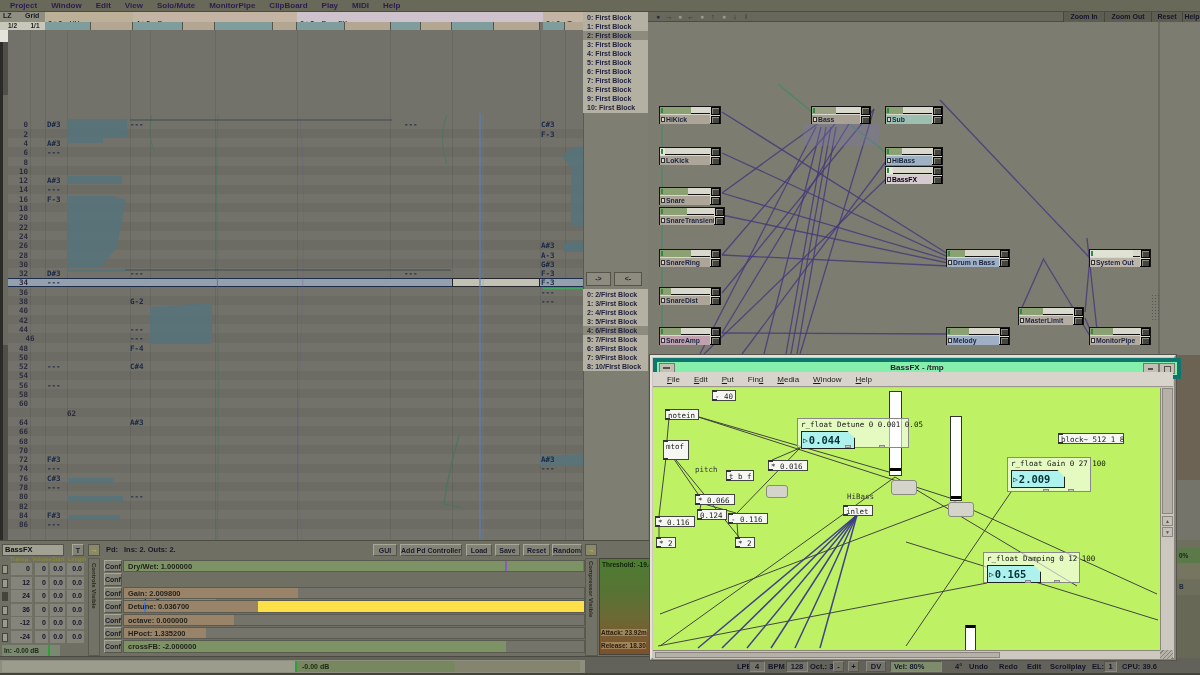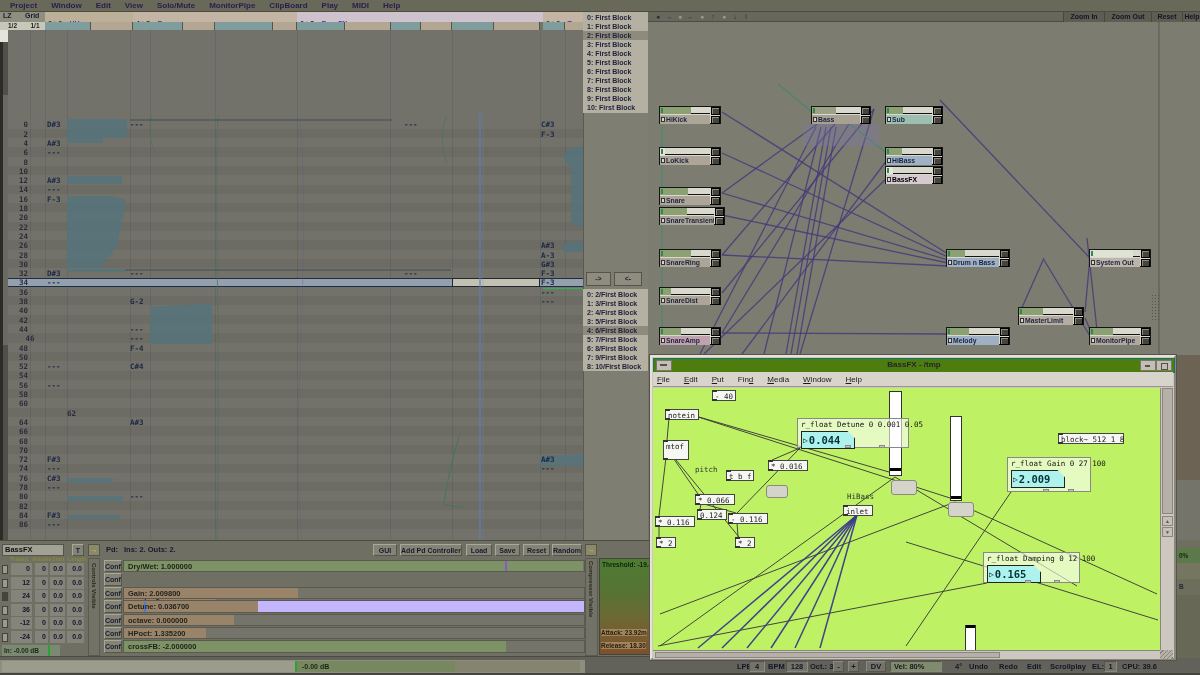--- a/index.html
+++ b/index.html
@@ -523,21 +523,21 @@
       <div style="position: absolute; left: 123px; top: 573.4px; width: 462px; height: 12.4px; background: rgb(116, 116, 106); border: 1px solid rgb(90, 90, 80); box-sizing: border-box; overflow: hidden; margin-top: 16px;">
         <div style="position: absolute; left: 0px; top: 0px; width: 92px; height: 12.4px; background: rgb(153, 132, 106);"></div>
         <div class="slider-label" style="position: absolute; left: 0px; top: 0px;">Damping: 0.165000</div>
       </div>
       <div class="btn" style="position: absolute; left: 104px; top: 586.8px; width: 18px; height: 12.4px; line-height: 11px;">Conf</div>
       <div style="position: absolute; left: 123px; top: 586.8px; width: 462px; height: 12.4px; background: rgb(116, 116, 106); border: 1px solid rgb(90, 90, 80); box-sizing: border-box; overflow: hidden;">
         <div style="position: absolute; left: 0px; top: 0px; width: 174px; height: 12.4px; background: rgb(153, 132, 106);"></div>
         <div class="slider-label" style="position: absolute; left: 0px; top: 0px;">Gain: 2.009800</div>
       </div>
       <div class="btn" style="position: absolute; left: 104px; top: 600.2px; width: 18px; height: 12.4px; line-height: 11px;">Conf</div>
-      <div style="position: absolute; left: 123px; top: 600.2px; width: 462px; height: 12.4px; background: #c4b5fd; border: 1px solid rgb(90, 90, 80); box-sizing: border-box; overflow: hidden;">
+      <div style="position: absolute; left: 123px; top: 600.2px; width: 462px; height: 12.4px; background: #fde047; border: 1px solid rgb(90, 90, 80); box-sizing: border-box; overflow: hidden;">
         <div style="position: absolute; left: 0px; top: 0px; width: 134px; height: 12.4px; background: rgb(153, 132, 106);"></div>
         <div style="position: absolute; left: 20px; top: 1px; width: 1.5px; height: 10px; background: rgb(74, 122, 224);"></div>
         <div class="slider-label" style="position: absolute; left: 0px; top: 0px;">Detune: 0.036700</div>
       </div>
       <div class="btn" style="position: absolute; left: 104px; top: 613.6px; width: 18px; height: 12.4px; line-height: 11px;">Conf</div>
       <div style="position: absolute; left: 123px; top: 613.6px; width: 462px; height: 12.4px; background: rgb(116, 116, 106); border: 1px solid rgb(90, 90, 80); box-sizing: border-box; overflow: hidden;">
         <div style="position: absolute; left: 0px; top: 0px; width: 110px; height: 12.4px; background: rgb(153, 132, 106);"></div>
         <div class="slider-label" style="position: absolute; left: 0px; top: 0px;">octave: 0.000000</div>
       </div>
       <div class="btn" style="position: absolute; left: 104px; top: 627px; width: 18px; height: 12.4px; line-height: 11px;">Conf</div>
@@ -592,33 +592,33 @@
       <div style="position: absolute; left: 1176px; top: 355px; width: 24px; height: 125px; background: rgb(109, 99, 85);"></div>
       <div style="position: absolute; left: 1176px; top: 480px; width: 24px; height: 60px; background: rgb(116, 116, 106);"></div>
       <div style="position: absolute; left: 1176px; top: 540px; width: 24px; height: 8px; background: rgb(111, 111, 96);"></div>
       <div style="position: absolute; left: 1176px; top: 548px; width: 24px; height: 15px; background: rgb(92, 122, 73); font-size: 6.5px; font-weight: bold; color: rgb(18, 38, 14); line-height: 15px; padding-left: 3px; box-sizing: border-box;">0%</div>
       <div style="position: absolute; left: 1176px; top: 563px; width: 24px; height: 16px; background: rgb(118, 117, 95);"></div>
       <div style="position: absolute; left: 1176px; top: 579px; width: 24px; height: 16px; background: rgb(110, 110, 92); font-size: 6.5px; font-weight: bold; color: rgb(26, 42, 58); line-height: 16px; padding-left: 3px; box-sizing: border-box;">B</div>
       <div style="position: absolute; left: 1176px; top: 595px; width: 24px; height: 63px; background: rgb(104, 104, 87);"></div>
     </div>
 
   <div id="pdwin">
-    <div class="abs" style="left:1px;top:1px;width:520px;height:13px;background:#4d7c0f;border:1px solid #0f766e;">
+    <div class="abs" style="left:1px;top:1px;width:520px;height:13px;background:#86efac;border:4px solid #0f766e;">
       <div class="abs" style="left:2px;top:1px;width:14px;height:9px;background:#c3bfb6;border:1px solid #7a766e;">
         <div class="abs" style="left:3px;top:3px;width:7px;height:2px;background:#55524a;"></div>
       </div>
       <div class="abs" style="left:0;top:1px;width:100%;text-align:center;font-size:8px;font-weight:bold;color:#26262a;">BassFX - /tmp</div>
       <div class="abs" style="right:18px;top:1px;width:14px;height:9px;background:#c3bfb6;border:1px solid #7a766e;">
         <div class="abs" style="left:4px;top:4px;width:5px;height:2px;background:#55524a;"></div>
       </div>
       <div class="abs" style="right:2px;top:1px;width:14px;height:9px;background:#c3bfb6;border:1px solid #7a766e;">
         <div class="abs" style="left:4px;top:2px;width:5px;height:5px;border:1px solid #55524a;"></div>
       </div>
     </div>
-    <div id="pd-menubar" class="abs" style="left:1px;top:15px;width:520px;height:15px;background:#d8d4cc;border-bottom:1px solid #9a968e;display:flex;align-items:center;padding-left:4px;box-sizing:border-box;">
+    <div id="pd-menubar" class="abs" style="left:1px;top:15px;width:520px;height:15px;background:#d8d4cc;border-bottom:1px solid #9a968e;display:flex;align-items:center;padding-left:14px;box-sizing:border-box;">
         <span class="pd-menu-item nosel"><span></span><u>F</u><span>ile</span></span>
         <span class="pd-menu-item nosel"><span></span><u>E</u><span>dit</span></span>
         <span class="pd-menu-item nosel"><span></span><u>P</u><span>ut</span></span>
         <span class="pd-menu-item nosel"><span>Fin</span><u>d</u><span></span></span>
         <span class="pd-menu-item nosel"><span></span><u>M</u><span>edia</span></span>
         <span class="pd-menu-item nosel"><span></span><u>W</u><span>indow</span></span>
         <span class="pd-menu-item nosel"><span></span><u>H</u><span>elp</span></span>
       </div>
     <div id="pd-canvas" class="abs" style="left:1px;top:31px;width:507px;height:262px;background:#bef264;overflow:hidden;">
         <svg width="507" height="262" style="position: absolute; left: 0px; top: 0px; pointer-events: none;">

